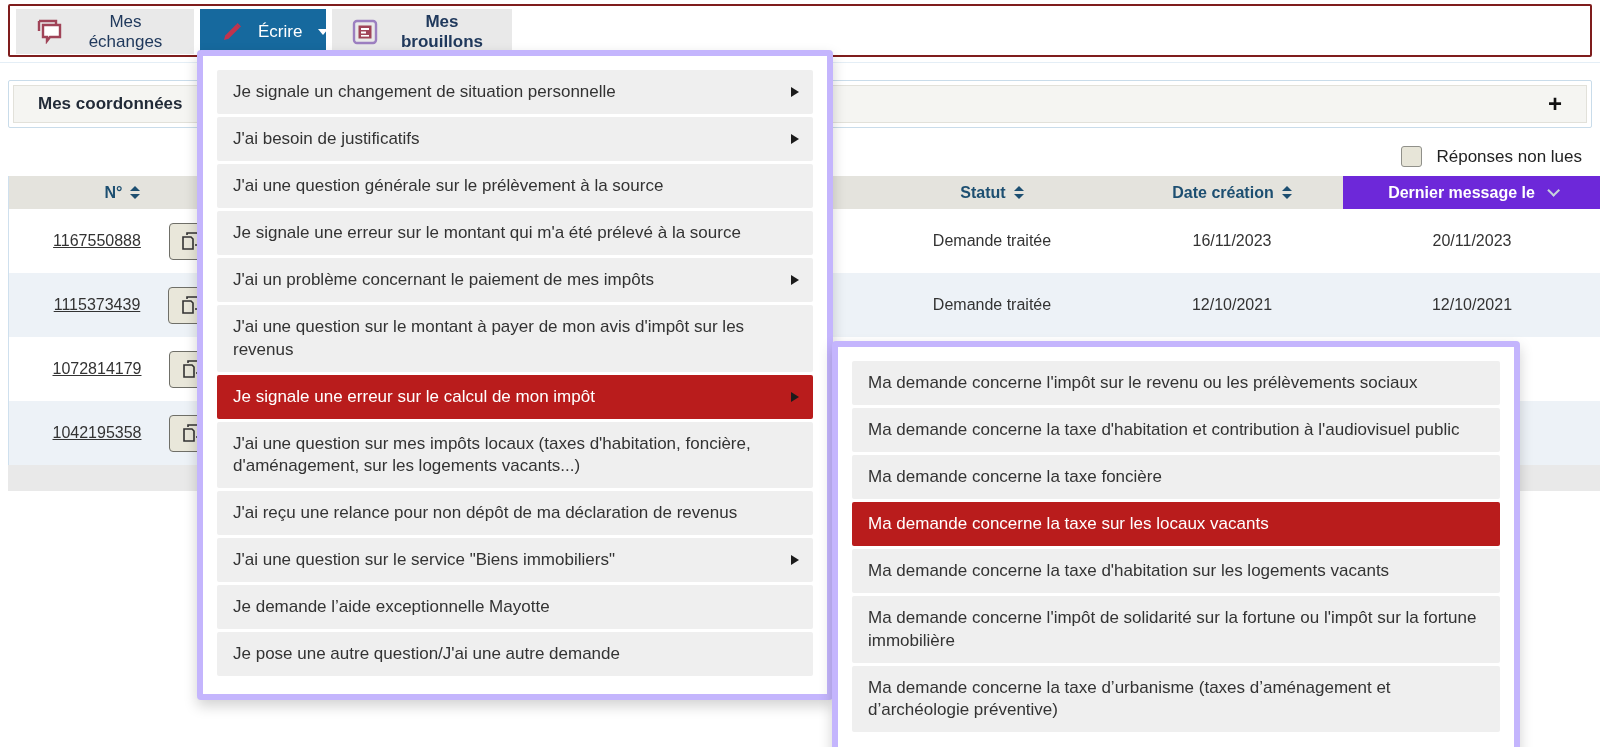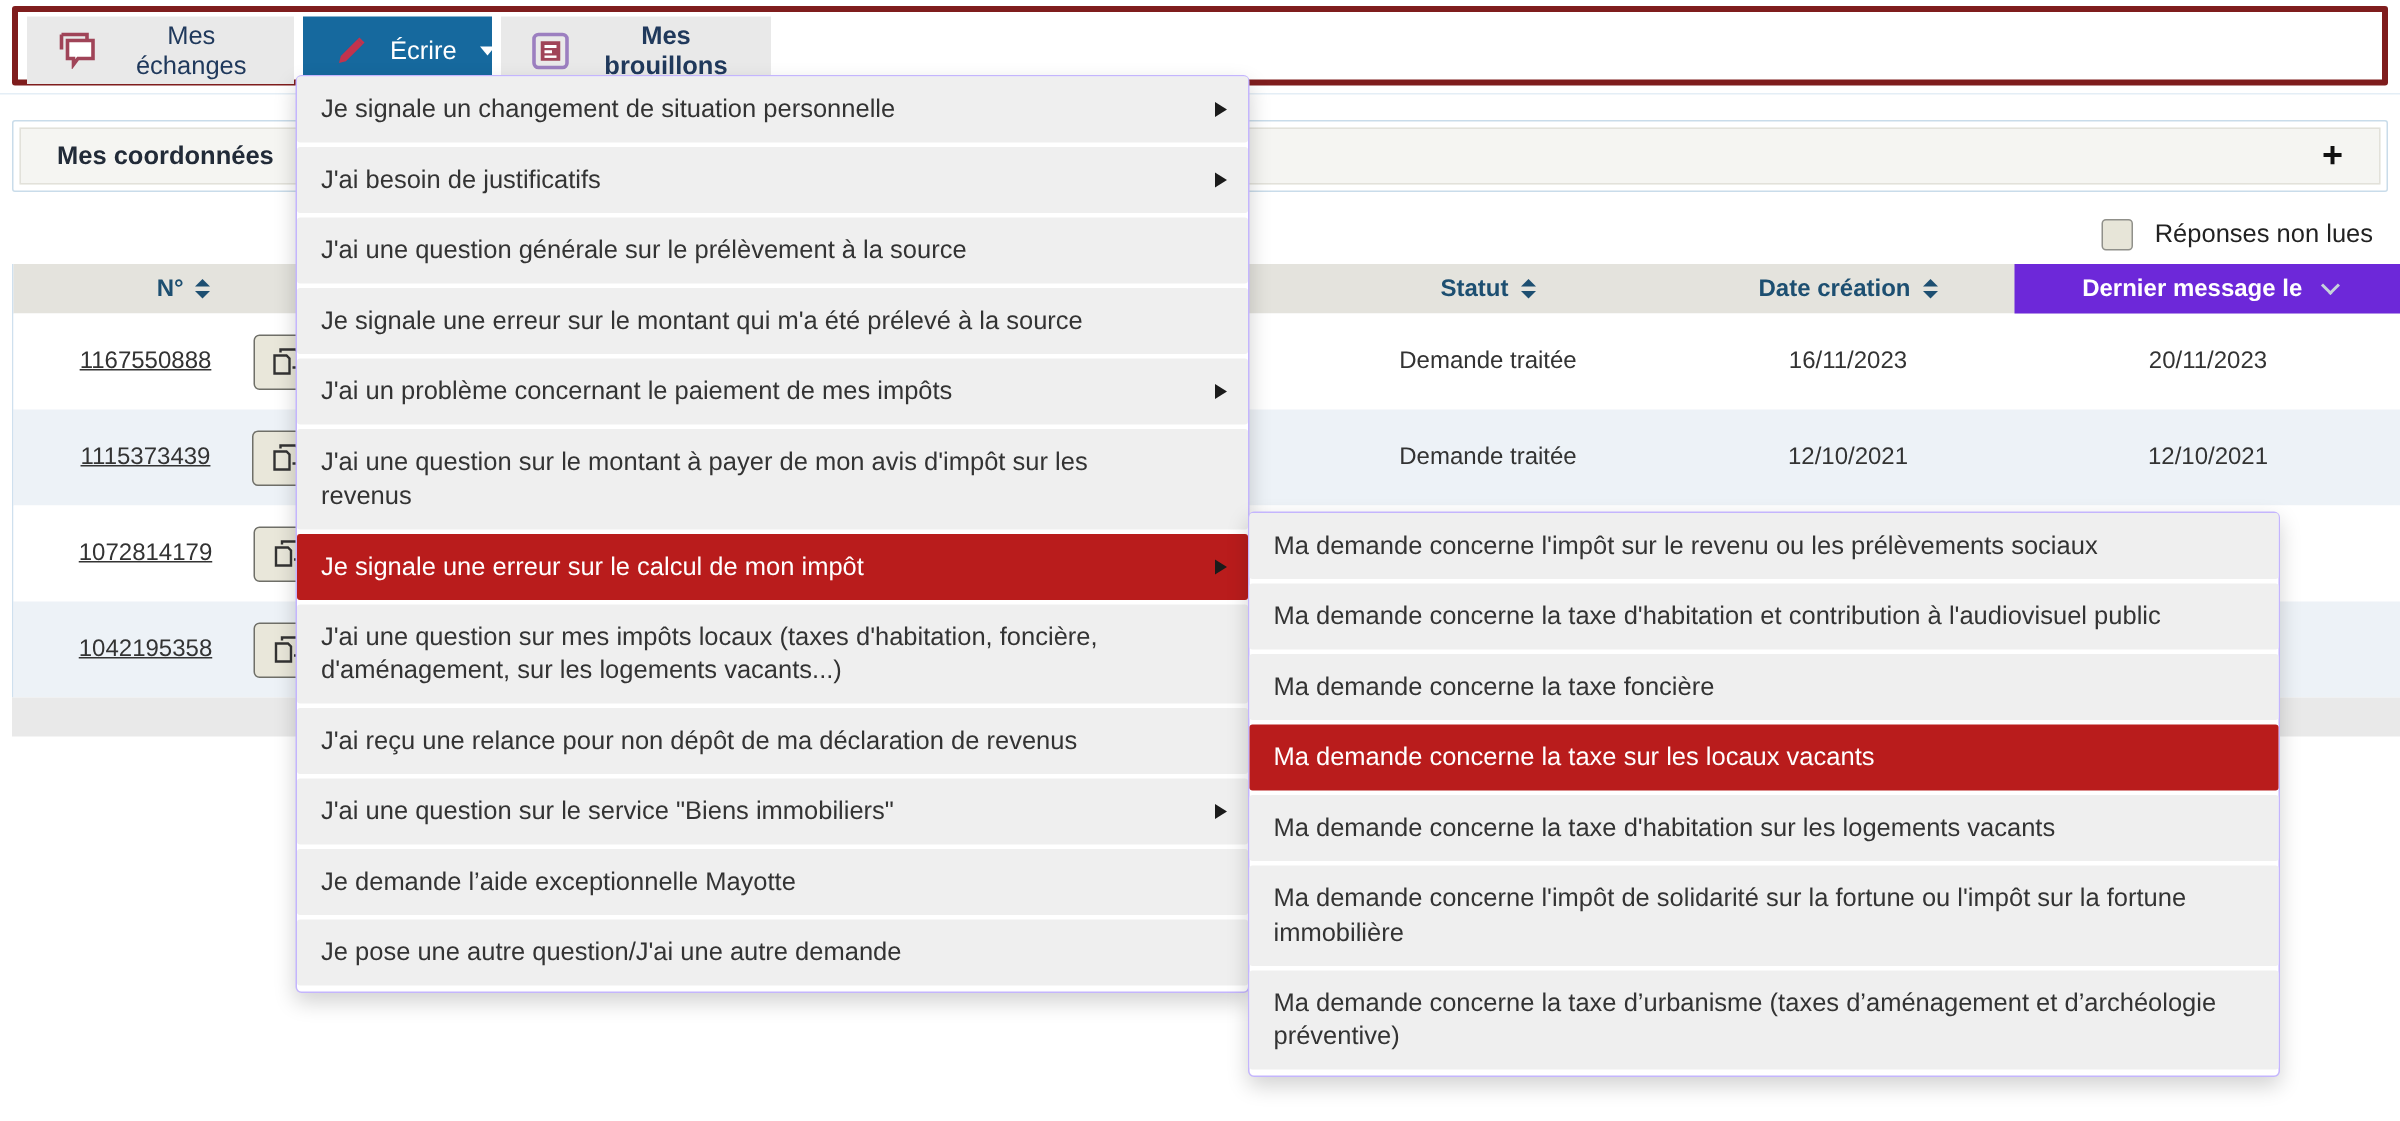--- a/index.html
+++ b/index.html
@@ -2,41 +2,41 @@
 <html><head>
 <meta charset="utf-8">
 <style>
   * { margin:0; padding:0; box-sizing:border-box; }
   html,body { width:1600px; height:747px; background:#fff;
     font-family:"Liberation Sans","DejaVu Sans",sans-serif; color:#333; overflow:hidden; }
   .screen { position:relative; width:1600px; height:747px; background:#fff; }
 
   
   .toolbar-panel { position:absolute; left:8px; top:4px; width:1584px; height:53px;
-    background:#fff; border:4px solid #7f1d1d; border-radius:2px; }
+    background:#fff; border:2px solid #7f1d1d; border-radius:2px; }
   .top-sep { position:absolute; left:0; top:62px; width:1600px; border-top:1px solid #e4eef6; }
   .tb-btn { position:absolute; top:3px; height:45px; display:flex; align-items:center; gap:14px;
     padding:0 20px; background:#e9e9e9; border:none; font-size:17px; color:#20395c; cursor:pointer;
     font-family:inherit; }
   .tb-btn.b1 { left:6px;  width:178px; }
   .tb-btn.b2 { left:190px; width:126px; background:#16699e; color:#fff; }
   .tb-btn.b3 { left:322px; width:180px;font-weight:bold; }
   .caret-down { width:0; height:0; border-left:5px solid transparent; border-right:5px solid transparent;
     border-top:6px solid #fff; margin-left:2px; }
 
   
   .coord-panel { position:absolute; left:8px; top:80px; width:1584px; height:48px;
     background:#fff; border:1px solid #c9dcea; border-radius:2px; padding:4px; }
   .coord-bar { width:100%; height:100%; background:#f5f5f2; border:1px solid #e2e1da;
     display:flex; align-items:center; justify-content:space-between; padding:0 24px; cursor:pointer; }
   .coord-title { font-size:17px; font-weight:bold; color:#222b38; }
   .coord-plus { font-size:24px; font-weight:bold; color:#111; line-height:1; }
 
   
-  .unread-row { position:absolute; top:146px; right:18px; display:flex; align-items:flex-start; gap:14px; }
+  .unread-row { position:absolute; top:146px; right:18px; display:flex; align-items:center; gap:14px; }
   .checkbox { width:21px; height:21px; background:#e7e5d8; border:1px solid #90908а; border:1px solid #90908a;
     border-radius:3px; cursor:pointer; }
   .unread-label { font-size:17px; color:#222; }
 
   
   .table { position:absolute; left:8px; top:176px; width:1592px; border-left:1px solid #cfe0ee; }
   .thead, .tr { display:grid; grid-template-columns:227px 627px 258px 222px 258px; }
   .thead { height:33px; background:#e4e3dd; }
   .th { display:flex; align-items:center; justify-content:center; gap:8px;
     font-size:16px; font-weight:bold; color:#1d4f71; cursor:pointer; }
@@ -51,22 +51,22 @@
   .tr { height:64px; background:#fff; }
   .tr.alt { background:#edf2f7; }
   .td { display:flex; align-items:center; justify-content:center; font-size:16px; color:#333; }
   .td-num { justify-content:center; gap:28px; padding-left:22px; }
   .num-link { color:#333; text-decoration:underline; cursor:pointer; }
   .copy-btn { width:45px; height:37px; background:#e9e7da; border:1px solid #6f6f68; border-radius:4px;
     display:flex; align-items:center; justify-content:center; cursor:pointer; }
   .footer-band { position:absolute; left:8px; top:465px; width:1592px; height:26px; background:#e9e9e9; }
 
   
-  .menu, .submenu { position:absolute; background:#fff; border:1px solid #c4b5fd; border-radius:4px;
-    padding:0; box-shadow:0 6px 14px rgba(0,0,0,0.18); z-index:50; }
+  .menu, .submenu { position:absolute; background:#fff; border:6px solid #c4b5fd; border-radius:4px;
+    padding:14px; box-shadow:0 6px 14px rgba(0,0,0,0.18); z-index:50; }
   .menu { left:197px; top:50px; width:636px; }
   .submenu { left:832px; top:341px; width:688px; z-index:60; }
   .menu-item { position:relative; background:#efefef; border-radius:2px; margin-bottom:3px;
     padding:11px 44px 11px 16px; font-size:17px; line-height:1.3; color:#333; cursor:pointer; }
   .submenu .menu-item { padding-right:16px; }
   .menu-item:last-child { margin-bottom:4px; }
   .menu-item.hl { background:#b91c1c; color:#fff; }
   .mi-arrow { position:absolute; right:14px; top:50%; transform:translateY(-50%);
     width:0; height:0; border-left:8px solid #1b1b1b; border-top:5px solid transparent;
     border-bottom:5px solid transparent; }

